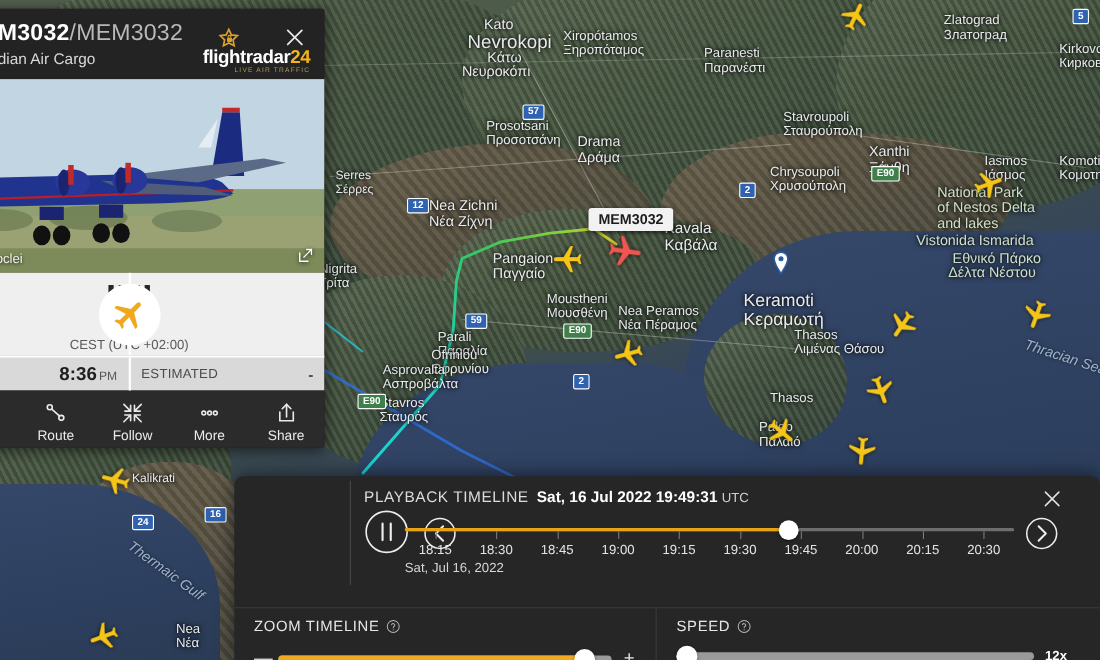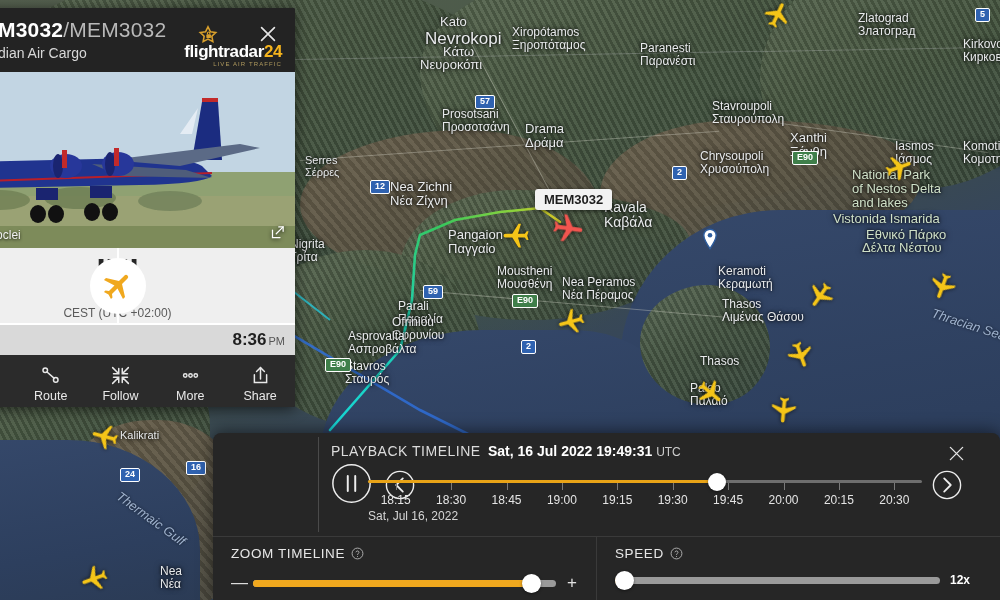--- a/index.html
+++ b/index.html
@@ -317,21 +317,21 @@
     position: absolute; top: 22px;
     font-size: 12px; color: #e4e4e4;
     transform: translateX(-50%); white-space: nowrap;
   }
   #timeline-date {
     position: absolute; left: 0; top: 38px;
     font-size: 12px; color: #d6d6d6;
   }
 
   #pb-bottom {
-    position: absolute; left: 0; right: 0; bottom: 0; height: 64px;
+    position: absolute; left: 0; right: 0; bottom: 0; height: 48px;
     border-top: 1px solid #3a3a3a;
     display: flex;
   }
   .pb-sec { position: relative; padding: 9px 18px 0 18px; }
   #zoom-section { width: 383px; }
   #speed-section { flex: 1; border-left: 1px solid #3a3a3a; }
   .sec-title {
     font-size: 13.5px; color: #e6e6e6; letter-spacing: .6px;
     display: flex; align-items: center; gap: 6px;
   }
@@ -420,21 +420,21 @@
         <div class="mlabel" style="left: 790px; top: 131px; font-size: 13px;">Xanthi<span class="gr">Ξάνθη</span></div>
         <div class="mlabel" style="left: 700px; top: 150px; font-size: 12px;">Chrysoupoli<span class="gr">Χρυσούπολη</span></div>
         <div class="mlabel" style="left: 858px; top: 12px; font-size: 12px;">Zlatograd<span class="gr">Златоград</span></div>
         <div class="mlabel" style="left: 963px; top: 38px; font-size: 12px;">Kirkovo<span class="gr">Кирково</span></div>
         <div class="mlabel" style="left: 895px; top: 140px; font-size: 12px;">Iasmos<span class="gr">Ιάσμος</span></div>
         <div class="mlabel" style="left: 963px; top: 140px; font-size: 12px;">Komotini<span class="gr">Κομοτηνή</span></div>
         <div class="mlabel" style="left: 448px; top: 228px; font-size: 13px;">Pangaion<span class="gr">Παγγαίο</span></div>
         <div class="mlabel" style="left: 497px; top: 265px; font-size: 12px;">Moustheni<span class="gr">Μουσθένη</span></div>
         <div class="mlabel" style="left: 562px; top: 276px; font-size: 12px;">Nea Peramos<span class="gr">Νέα Πέραμος</span></div>
         <div class="mlabel" style="left: 604px; top: 200px; font-size: 14px;">Kavala<span class="gr">Καβάλα</span></div>
-        <div class="mlabel" style="left: 718px; top: 265px; font-size: 12px;">Keramoti<span class="gr">Κεραμωτή</span></div>
+        <div class="mlabel" style="left: 676px; top: 265px; font-size: 16px;">Keramoti<span class="gr">Κεραμωτή</span></div>
         <div class="mlabel" style="left: 722px; top: 298px; font-size: 12px;">Thasos<span class="gr">Λιμένας Θάσου</span></div>
         <div class="mlabel" style="left: 700px; top: 355px; font-size: 12px;">Thasos</div>
         <div class="mlabel" style="left: 398px; top: 300px; font-size: 12px;">Parali<span class="gr">Παραλία</span></div>
         <div class="mlabel" style="left: 392px; top: 316px; font-size: 12px;">Ofriniou<span class="gr">Οφρυνίου</span></div>
         <div class="mlabel" style="left: 348px; top: 330px; font-size: 12px;">Asprovalta<span class="gr">Ασπροβάλτα</span></div>
         <div class="mlabel" style="left: 345px; top: 360px; font-size: 12px;">Stavros<span class="gr">Σταυρός</span></div>
         <div class="mlabel" style="left: 290px; top: 238px; font-size: 12px;">Nigrita<span class="gr">Γρίτα</span></div>
         <div class="mlabel" style="left: 690px; top: 382px; font-size: 12px;">Paleo<span class="gr">Παλαιό</span></div>
         <div class="mlabel" style="left: 160px; top: 565px; font-size: 12px;">Nea<span class="gr">Νέα</span></div>
         <div class="mlabel" style="left: 120px; top: 430px; font-size: 11px;">Kalikrati</div>
@@ -621,20 +621,24 @@
           <path d="M21 16v-2l-8-5V3.5a1.5 1.5 0 0 0-3 0V9l-8 5v2l8-2.5V19l-2 1.5V22l3.5-1 3.5 1v-1.5L13 19v-5.5z"></path>
         </svg>
       </div>
     </div>
 
     <div id="times-row">
       <div class="tm-cell">
 
         <span class="tm-value"><span>8:36</span><span class="ampm">PM</span></span>
       </div>
+      <div class="tm-cell">
+        <span class="tm-label">ESTIMATED</span>
+        <span class="tm-dash">-</span>
+      </div>
     </div>
 
     <div id="action-bar">
       <div class="act-btn">
         <div class="act-icon">
           
         </div>
         <div class="act-label">w</div>
       </div>
       <div class="act-btn">

